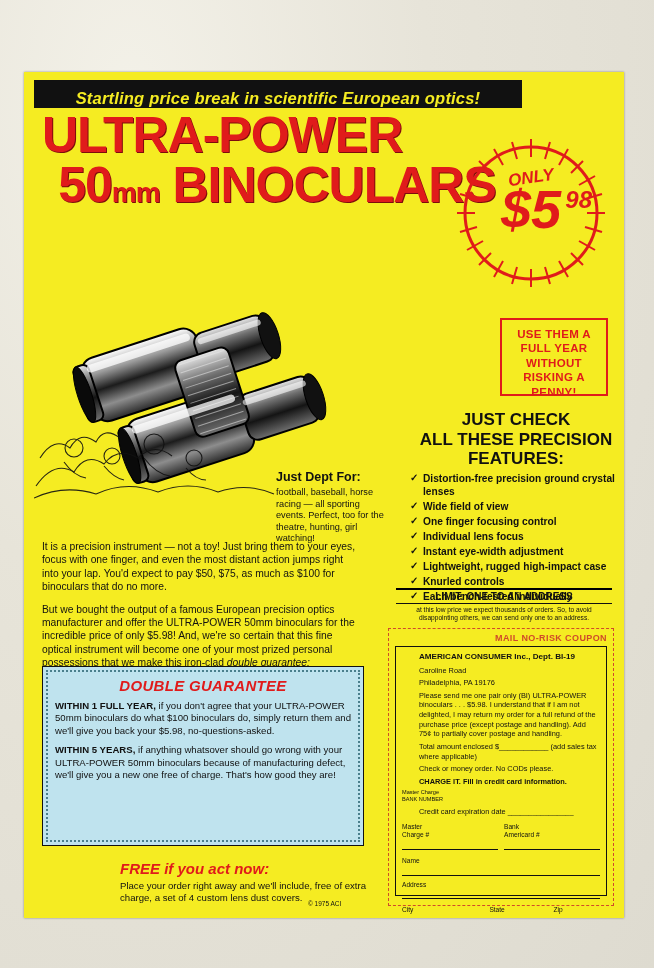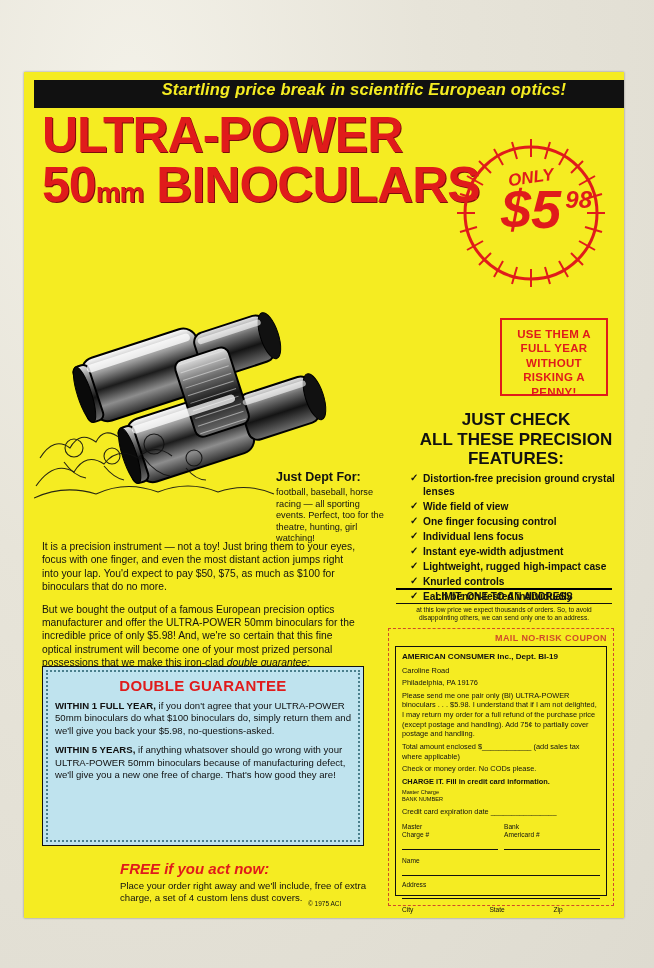--- a/index.html
+++ b/index.html
@@ -19,41 +19,41 @@
   .ad{
     position:absolute;
     left:24px;top:72px;
     width:600px;height:846px;
     background:#f5ec22;
     box-shadow:0 0 2px rgba(0,0,0,.4);
     overflow:hidden;
   }
   
   .banner{
-    position:absolute;left:10px;top:8px;width:580px;height:28px;
+    position:absolute;left:10px;top:8px;width:488px;height:28px;
     background:#111;
-    display:flex;align-items:flex-start;justify-content:center;padding-left:40px;
+    display:flex;align-items:flex-end;justify-content:center;
   }
   .banner span{
     color:#f5ec22;
     font-size:16.5px;font-weight:bold;font-style:italic;
     letter-spacing:.2px;
     font-family:"Liberation Sans", sans-serif;
   }
   
   .headline{
     position:absolute;left:18px;top:40px;width:470px;
     color:#e01b1b;
     font-weight:bold;
     line-height:.92;
     text-shadow:1px 1px 0 #7d0c0c;
     font-family:"Liberation Sans", sans-serif;
   }
   .headline .l1{font-size:50px;letter-spacing:-1px;display:block;}
-  .headline .l2{font-size:50px;letter-spacing:-1px;display:block;margin-top:4px;}
+  .headline .l2{font-size:50px;letter-spacing:-1px;display:block;margin-top:4px;text-align:center;}
   .headline .sm{font-size:28px;}
   
   .burst{
     position:absolute;right:18px;top:66px;width:150px;height:150px;
   }
   .burst svg{position:absolute;inset:0;}
   .burst .only{
     position:absolute;left:50%;top:30px;transform:translateX(-50%) rotate(-8deg);
     color:#e01b1b;font-weight:bold;font-style:italic;font-size:17px;
     white-space:nowrap;
@@ -119,21 +119,21 @@
     background:#bfe3ee;
     border:1px solid #111;
     box-sizing:border-box;
     padding:8px 12px;
   }
   .guar::before{
     content:"";position:absolute;inset:3px;border:2px dotted #4a7f8c;pointer-events:none;
   }
   .guar h3{
     margin:2px 0 6px 0;text-align:center;color:#e01b1b;
-    font-size:15px;font-weight:bold;letter-spacing:.3px;
+    font-size:15px;font-style:italic;font-weight:bold;letter-spacing:.3px;
   }
   .guar p{margin:0 0 7px 0;font-size:9.6px;line-height:1.3;color:#111;}
   .guar b{font-weight:bold;}
   
   .free{
     position:absolute;left:96px;top:788px;width:250px;
   }
   .free .ft{color:#e01b1b;font-weight:bold;font-style:italic;font-size:15px;}
   .free .fb{font-size:9.6px;line-height:1.3;color:#111;margin-top:3px;}
   .copyright{
@@ -149,21 +149,21 @@
   }
   .coupon .ctitle{
     text-align:right;color:#d04a2a;font-weight:bold;font-size:9px;
     letter-spacing:.4px;margin-bottom:3px;
   }
   .cinner{
     border:1px solid #111;height:250px;box-sizing:border-box;padding:5px 6px;
     font-size:7.4px;line-height:1.3;color:#111;
   }
   .cinner .co{font-weight:bold;font-size:8.1px;}
-  .cinner p{margin:0 0 3px 0;}
+  .cinner p{margin:0 0 3px 17px;}
   .fldrow{display:flex;gap:6px;margin-top:6px;font-size:6.6px;}
   .fldrow .f{flex:1;}
   .under{border-bottom:1px solid #111;height:9px;}
   .cityrow{display:flex;gap:6px;font-size:6.6px;margin-top:7px;}
   .cityrow .c1{flex:1.4;}
   .cityrow .c2{flex:1;}
   .cityrow .c3{flex:.8;}
 </style>
 </head>
 <body>

